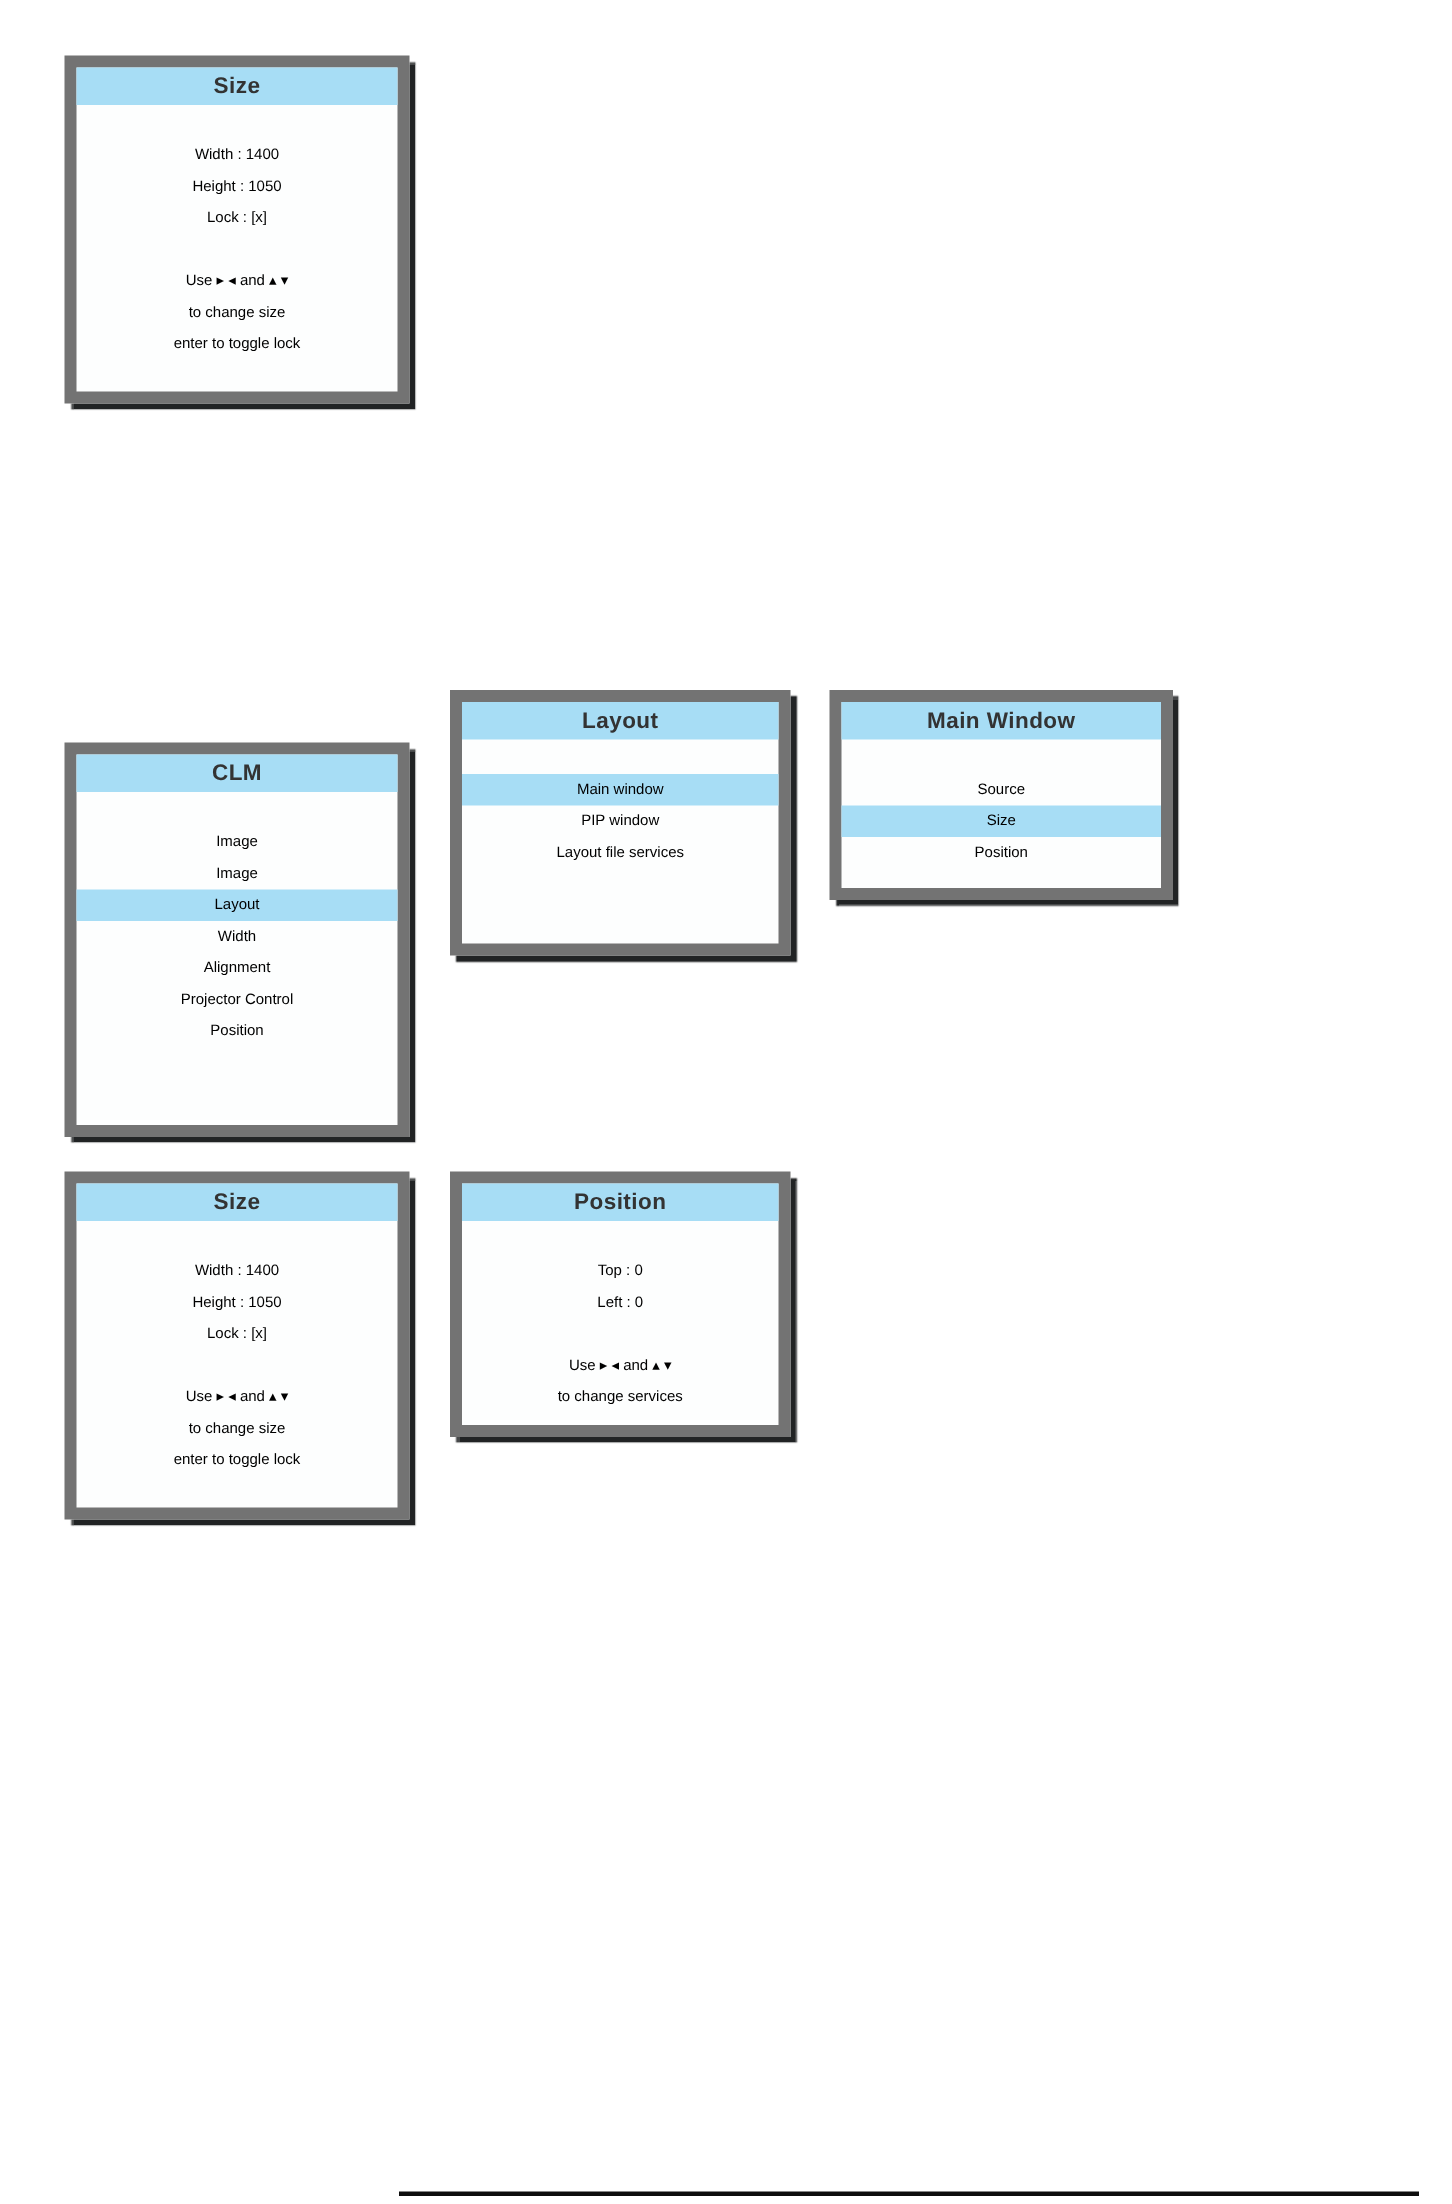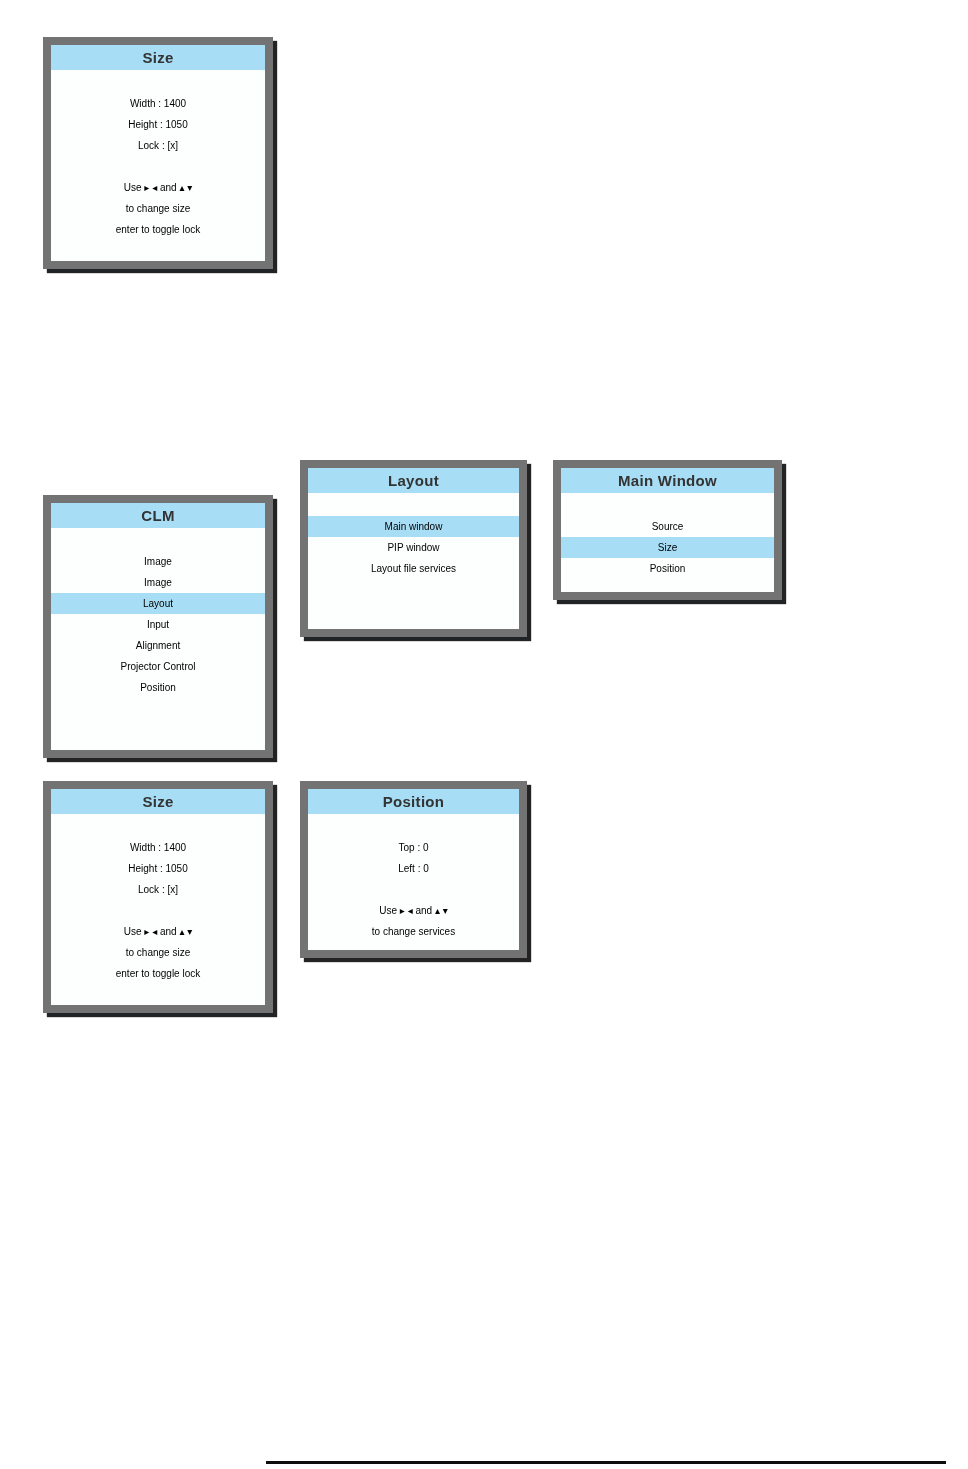--- a/index.html
+++ b/index.html
@@ -67,21 +67,21 @@
     <div class="text-line">enter to toggle lock</div>
   </div>
 </div>
 
 <div id="clm" class="menu-box">
   <div class="menu-title">CLM</div>
   <div class="menu-body">
     <div class="row">Image</div>
     <div class="row">Image</div>
     <div class="row selected">Layout</div>
-    <div class="row">Input</div>
+    <div class="row">Width</div>
     <div class="row">Alignment</div>
     <div class="row">Projector Control</div>
     <div class="row">Position</div>
   </div>
 </div>
 
 <div id="layout" class="menu-box">
   <div class="menu-title">Layout</div>
   <div class="menu-body">
     <div class="row selected">Main window</div>

